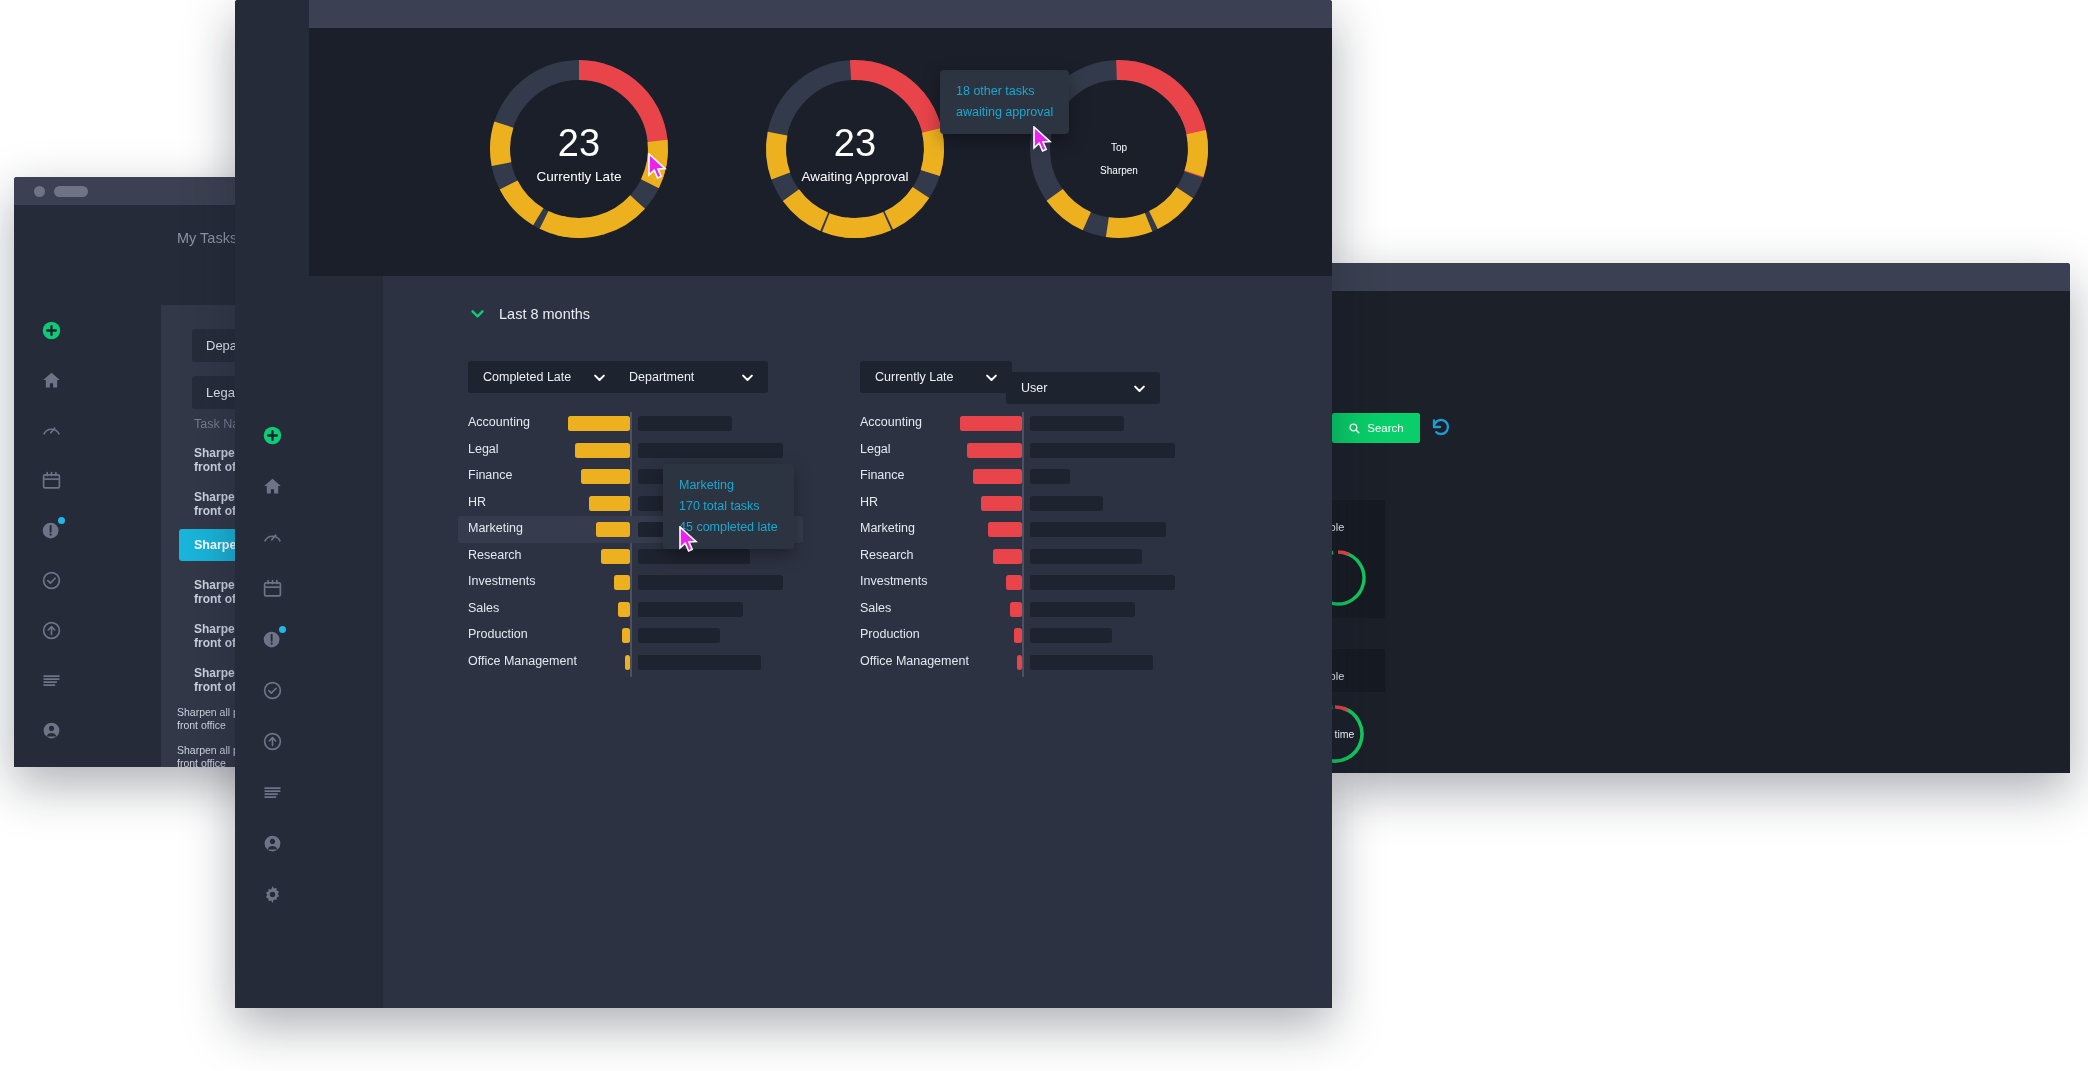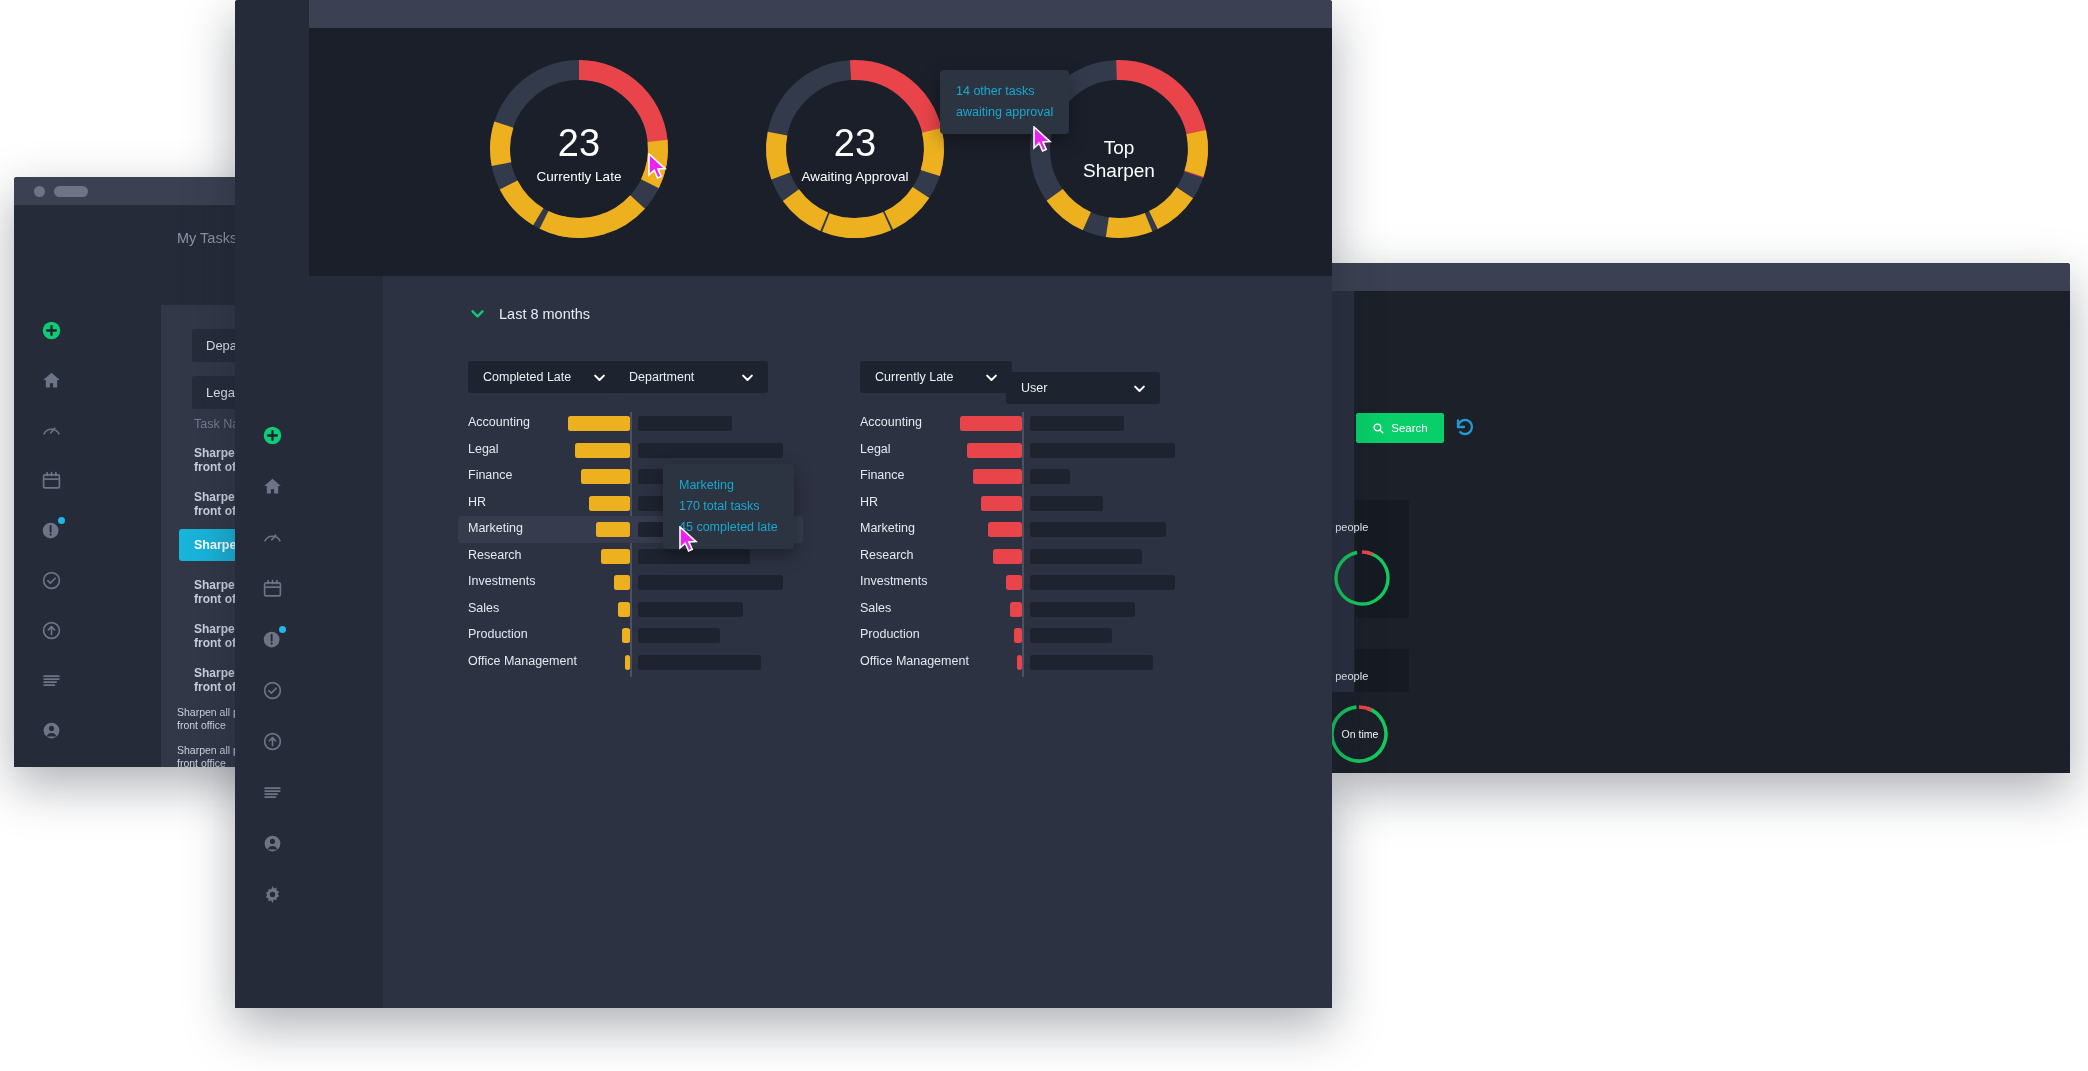--- a/index.html
+++ b/index.html
@@ -29,21 +29,21 @@
   .titem.sel{background:#19b5db;color:#fff;border-radius:3px;}
 
   
   .tbl{position:absolute;left:163px;top:496px;right:0;}
   .trow{height:33px;display:flex;align-items:flex-start;padding-top:5px;font-size:10.5px;color:#ced3de;}
   .trow .c{flex:none;line-height:12.5px;}
   .c1{width:143px;}.c2{width:127px;}.c3{width:95px;}.c4{width:108px;}
 
   
   #win-right{left:1330px;top:263px;width:740px;height:510px;background:#2b3040;border-radius:3px 3px 0 0;}
-  #win-right .body{height:482px;background:#1b2029;position:relative;margin-left:24px;}
+  #win-right .body{height:482px;background:#1b2029;position:relative;}
   .search-btn{position:absolute;left:0;top:122px;width:88px;height:30px;background:#08cf69;border-radius:2px;
               display:flex;align-items:center;justify-content:center;gap:6px;color:#fff;font-size:11.5px;}
   .refresh{position:absolute;left:99px;top:124px;width:24px;height:24px;}
   .mini-card{position:absolute;background:#161b23;border-radius:2px;}
   .mc-label{position:absolute;font-size:11px;color:#e8ebf1;}
   .mc-dn{position:absolute;}
   .bigcard{position:absolute;background:#1b2029;border-radius:2px;}
 
   
   #win-an{left:235px;top:0;width:1097px;height:1008px;background:#2b3040;border-radius:3px 3px 0 0;}
@@ -272,28 +272,28 @@
       <div class="dn-num">23</div>
       <div class="dn-sub">Awaiting Approval</div>
     </div>
 
     <svg style="position:absolute;left:789px;top:26px;width:190px;height:190px;" viewBox="0 0 190 190">
       <circle cx="95" cy="95" r="79" fill="none" stroke="#333a4b" stroke-width="20"></circle>
       <circle cx="95" cy="95" r="79" fill="none" stroke="#e8444a" stroke-width="20" stroke-dasharray="150 343" transform="rotate(-90 95 95)"></circle>
       <circle cx="95" cy="95" r="79" fill="none" stroke="#edb11f" stroke-width="20" stroke-dasharray="42 343" transform="rotate(68 95 95)"></circle>
       <circle cx="95" cy="95" r="79" fill="none" stroke="#edb11f" stroke-width="20" stroke-dasharray="42 343" transform="rotate(114 95 95)"></circle>
     </svg>
-    <div class="dn-label" style="left:789px;top:108px;width:190px;line-height:23px;font-size:19px;">
+    <div class="dn-label" style="left:789px;top:108px;width:190px;line-height:23px;font-size:10px;">
       <div>Top</div>
       <div>Sharpen</div>
     </div>
 
 
     <div class="tip" style="left:705px;top:42px;">
-      <div>14 other tasks</div>
+      <div>18 other tasks</div>
       <div>awaiting approval</div>
     </div>
 
     <svg class="cursor" style="left:412px;top:125px;" viewBox="0 0 22 28">
       <path d="M2 1 L2 22 L7.2 17.2 L10.6 25 L14.2 23.4 L10.9 15.9 L18 15.6 Z" fill="#ec22f0" stroke="#fff" stroke-width="1.6"></path>
     </svg>
     <svg class="cursor" style="left:797px;top:98px;" viewBox="0 0 22 28">
       <path d="M2 1 L2 22 L7.2 17.2 L10.6 25 L14.2 23.4 L10.9 15.9 L18 15.6 Z" fill="#ec22f0" stroke="#fff" stroke-width="1.6"></path>
     </svg>
   </div>

